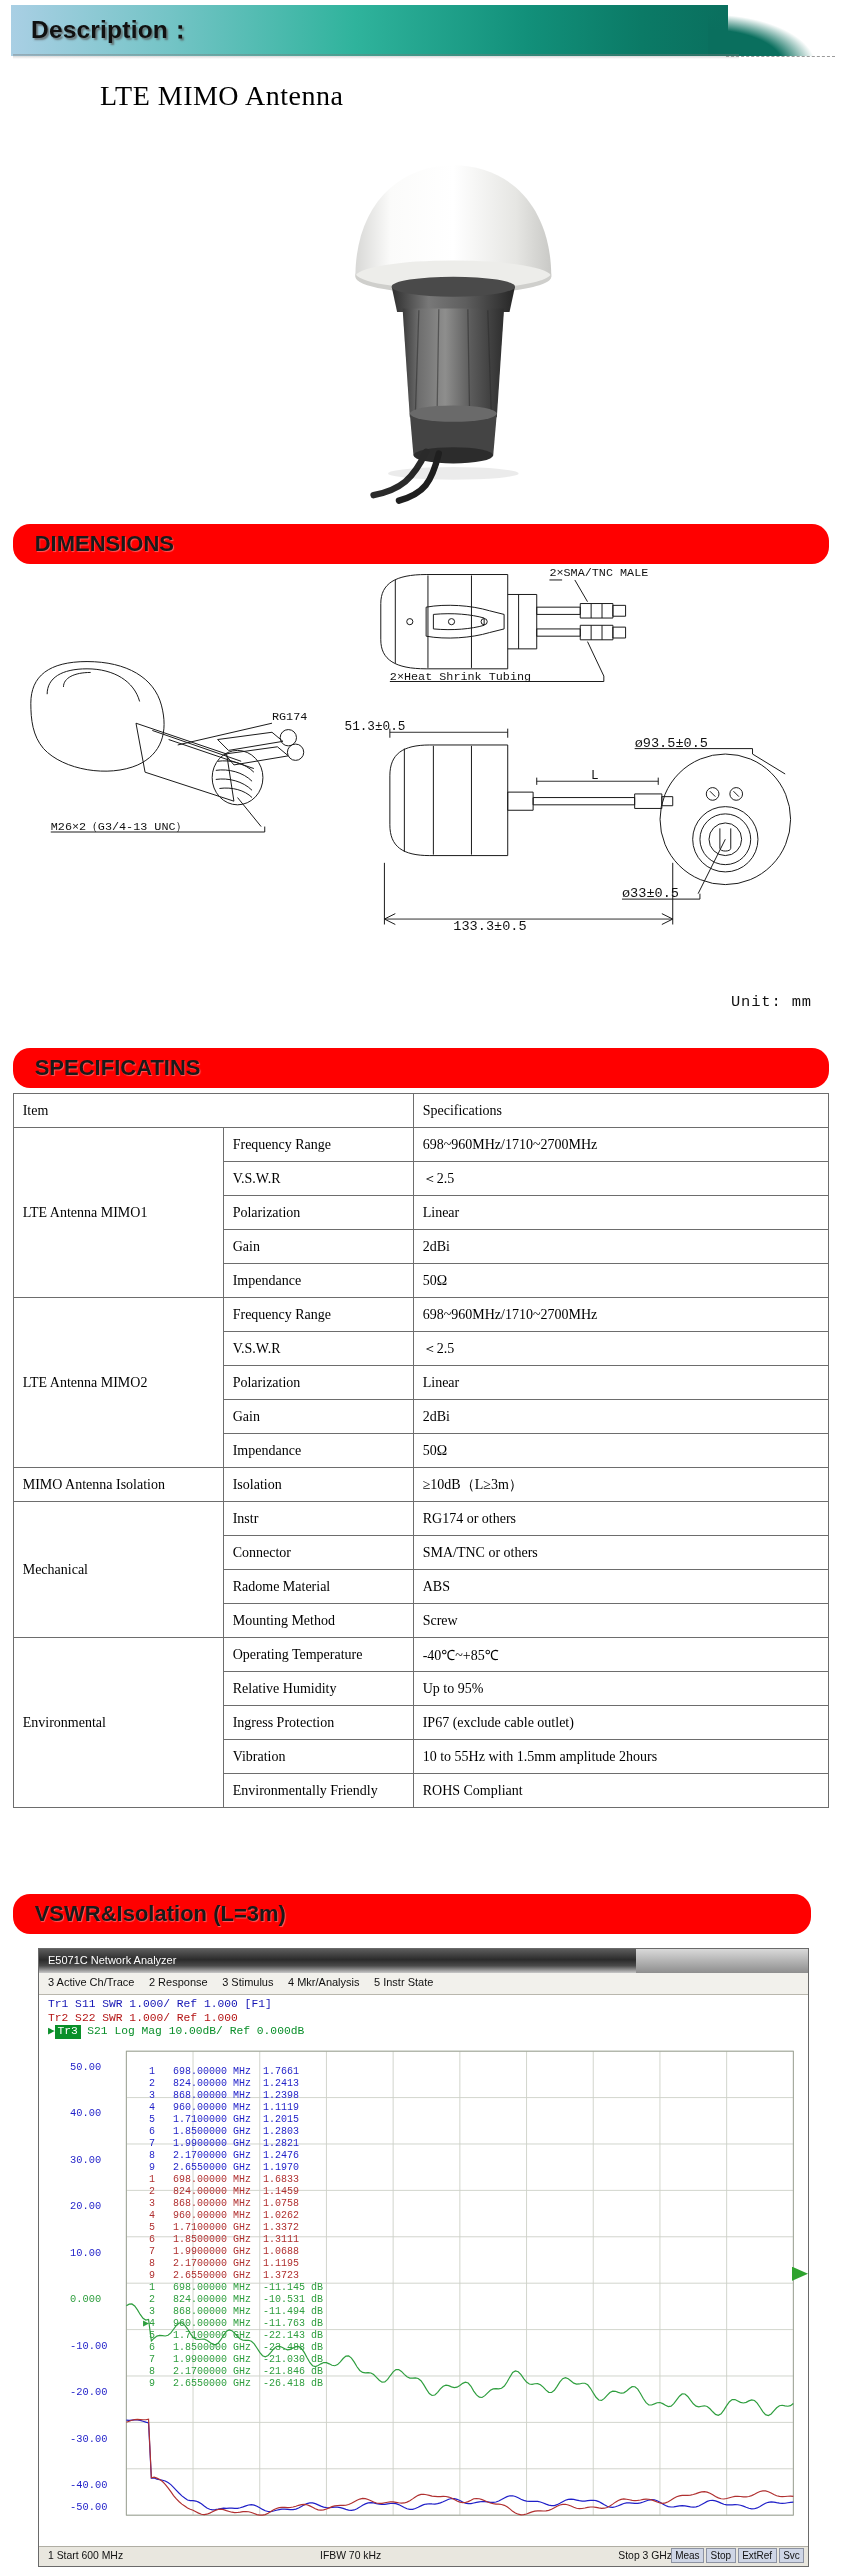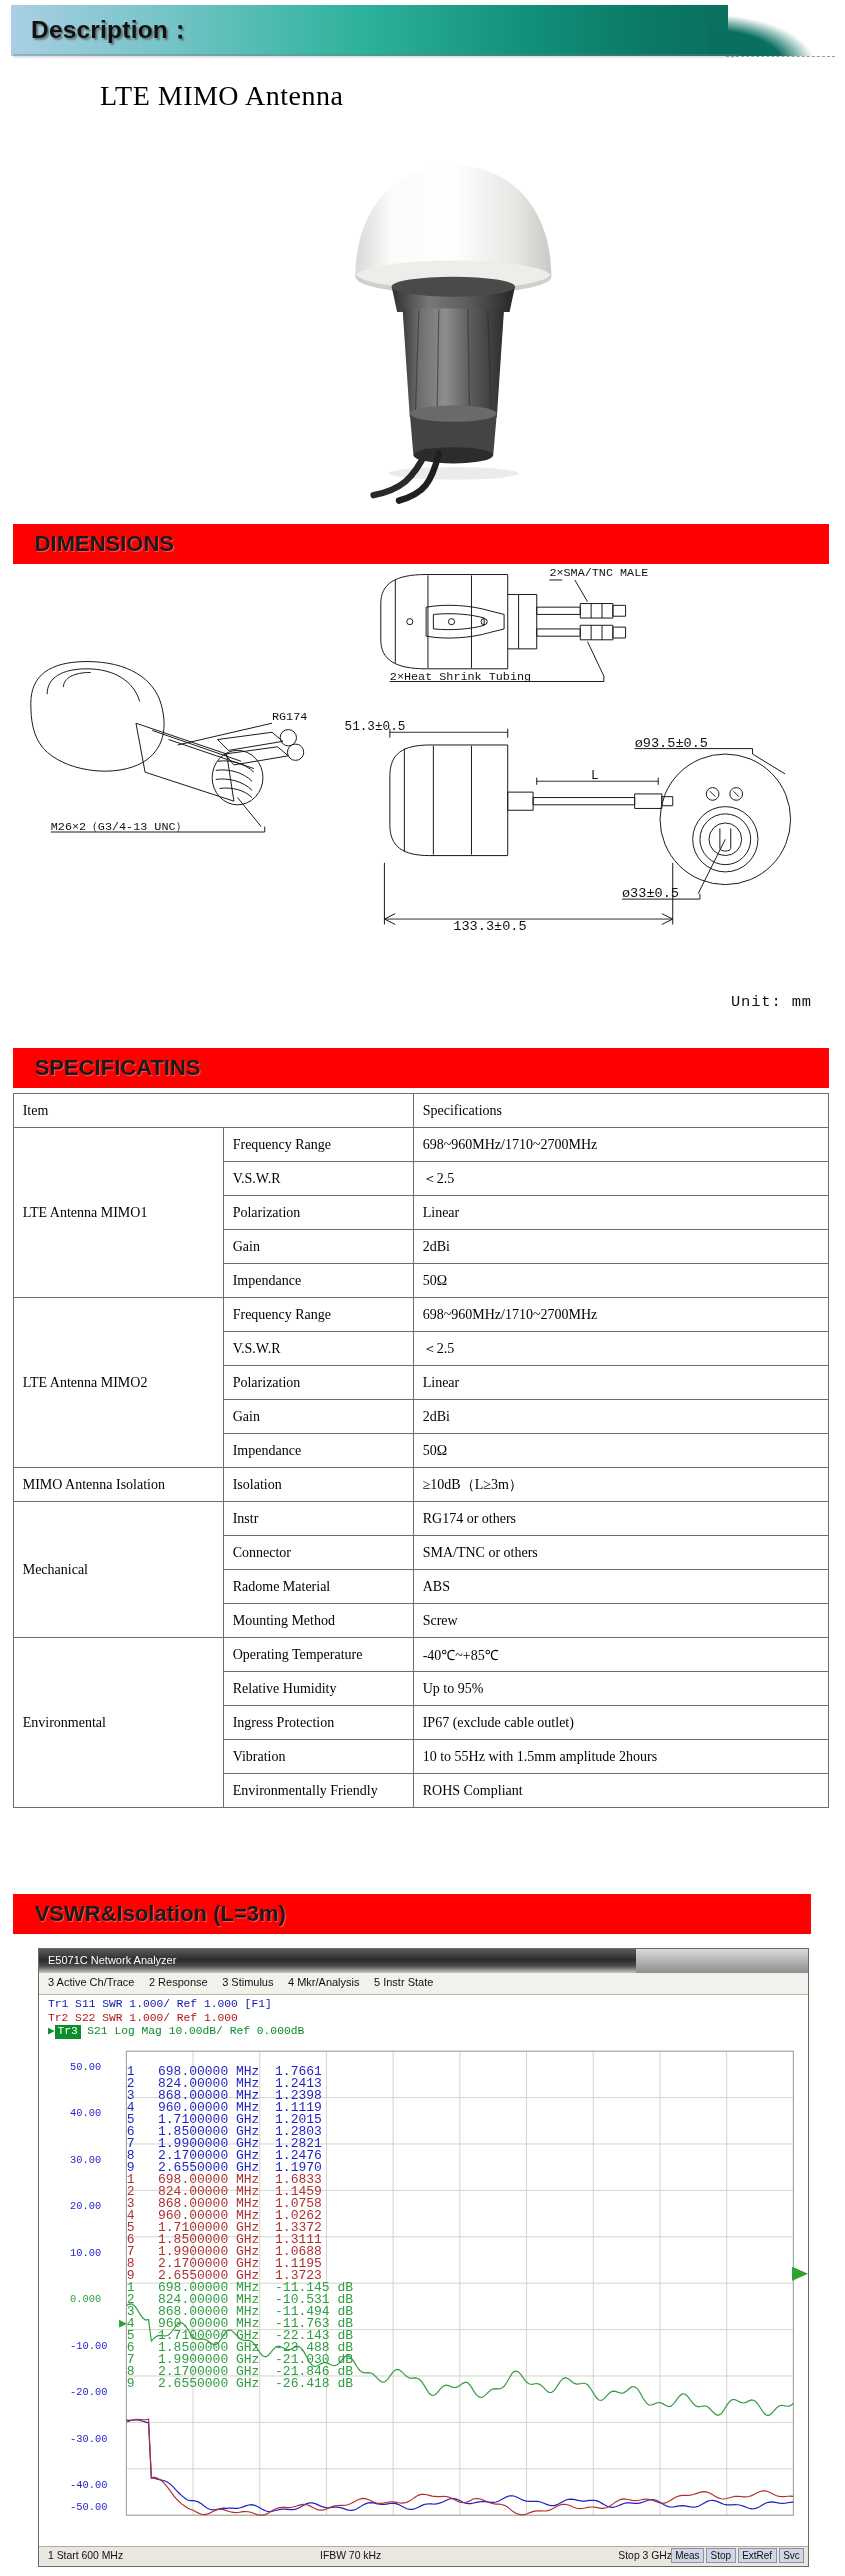--- a/index.html
+++ b/index.html
@@ -44,20 +44,21 @@
     position:absolute; left:100px; top:80px;
     font-family:"Liberation Serif", serif;
     font-size:28px; color:#000; letter-spacing:0.5px;
   }
   .photo-area{ position:absolute; left:0; top:118px; width:845px; height:399px; }
 
   
   .red-banner{
     position:absolute; left:12.7px; width:816px; height:40px;
     background:#ff0000;
+    border-radius:17px;
   }
   .red-banner .label{
     position:absolute; left:22px; top:7.3px;
     font-family:"Liberation Sans", sans-serif;
     font-size:22px; font-weight:bold; color:#1a1a1a;
     text-shadow:0.9px 0.9px 0.9px rgba(255,255,255,.35);
   }
   .red-banner.dimensions{ top:524px; }
   .red-banner.specs{ top:1048px; }
   .red-banner.vswr{ top:1894px; width:798px; }
@@ -117,22 +118,22 @@
     font-family:"Liberation Mono", monospace; font-size:11.3px; line-height:13.6px;
   }
   .trace-hdr .t1{ color:#1414b4; }
   .trace-hdr .t2{ color:#b41414; }
   .trace-hdr .t3{ color:#0a8f2a; }
   .tr3-badge{
     display:inline-block; background:#0a8f2a; color:#fff; padding:0 2.7px;
   }
   .tr3-arrow{ color:#0a8f2a; }
   .marker-table{
-    position:absolute; left:80px; top:71px;
-    font-family:"Liberation Mono", monospace; font-size:13px; line-height:12px;
+    position:absolute; left:104px; top:71px;
+    font-family:"Liberation Mono", monospace; font-size:10px; line-height:12px;
     white-space:pre;
   }
   .marker-table .m-s11{ color:#1f1fc8; }
   .marker-table .m-s22{ color:#b03030; }
   .marker-table .m-s21{ color:#2e9e3e; }
   .y-axis-labels{
     position:absolute; left:31px; top:67px;
     font-family:"Liberation Mono", monospace; font-size:10.4px;
     color:#1f1fc8; line-height:1;
   }

